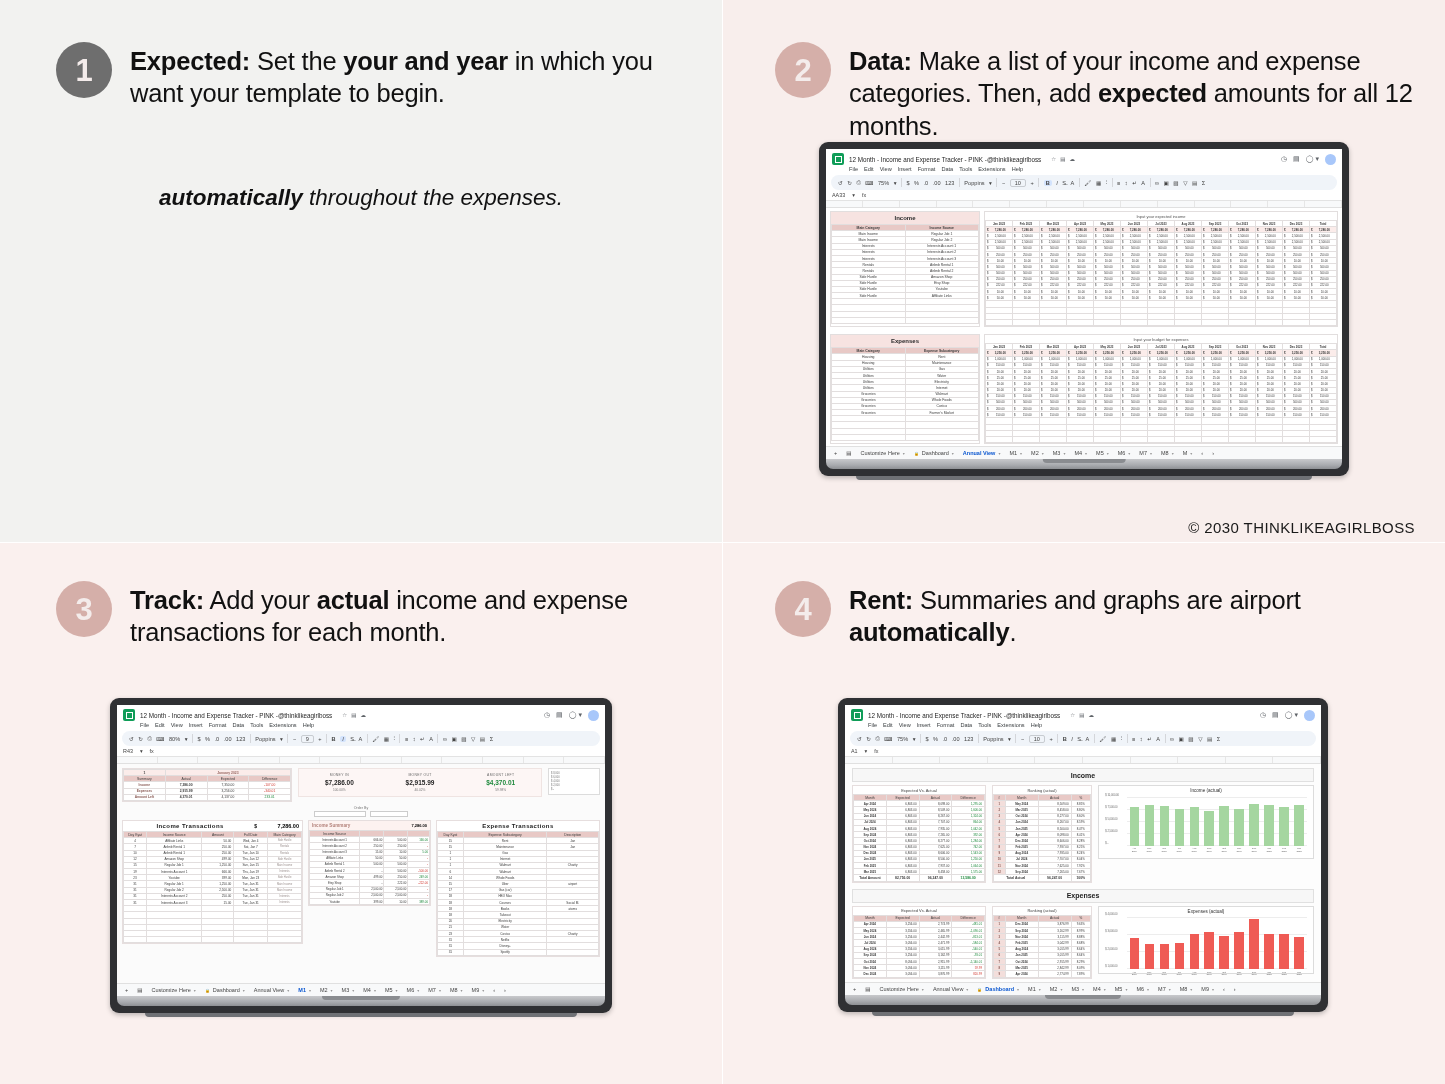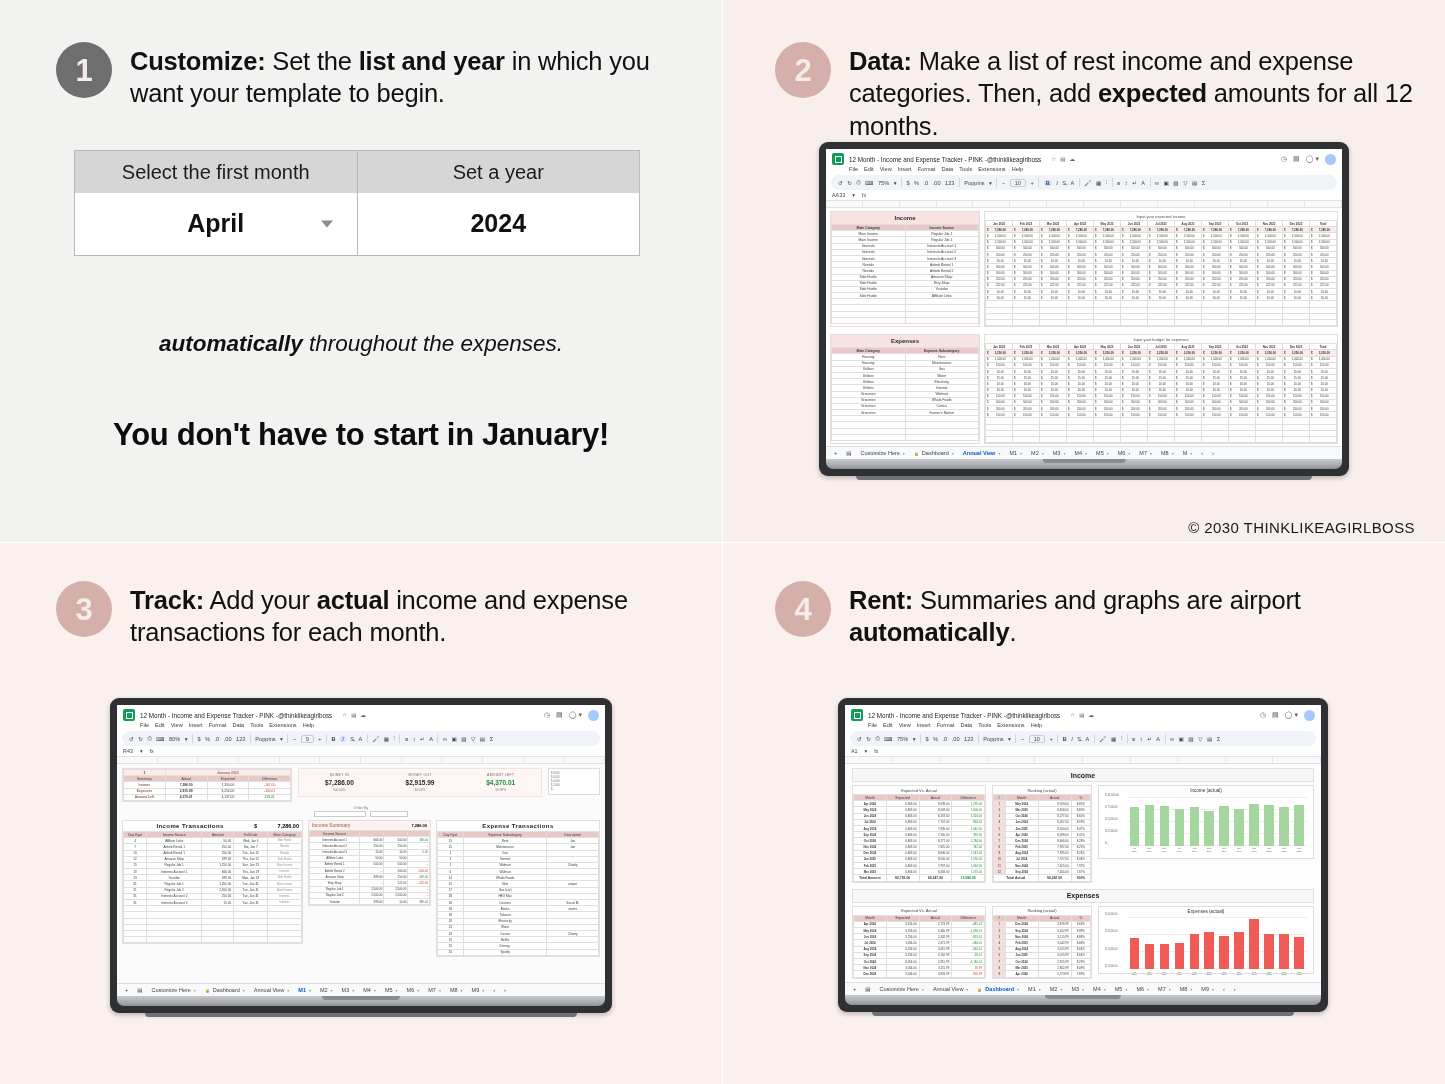--- a/index.html
+++ b/index.html
@@ -134,53 +134,39 @@
 </style>
 </head>
 <body>
 
 <div class="sheet">
 
   <div class="panel p1">
     <div class="step">
       <div class="badge grey">1</div>
       <div class="step-text">
-        <b>Customize:</b><span> Set the </span><b>list and year</b><span> in which you want your template to begin.</span>
+        <b>Expected:</b><span> Set the </span><b>your and year</b><span> in which you want your template to begin.</span>
       </div>
     </div>
 
-    <div class="selector">
-      <div class="selector-head">
-        <div>Select the first month</div>
-        <div>Set a year</div>
-      </div>
-      <div class="selector-body">
-        <div>
-          <span>April</span>
-          <span class="caret"></span>
-        </div>
-        <div>2024</div>
-      </div>
-    </div>
 
     <div class="note">
       <br>
       <b>automatically</b><span> throughout the expenses.</span>
     </div>
 
-    <div class="punch">You don't have to start in January!</div>
   </div>
 
   <div class="vgap"></div>
 
   <div class="panel p2">
     <div class="step">
       <div class="badge rose">2</div>
       <div class="step-text">
-        <b>Data:</b><span> Make a list of rest income and expense categories. Then, add </span><b>expected</b><span> amounts for all 12 months.</span>
+        <b>Data:</b><span> Make a list of your income and expense categories. Then, add </span><b>expected</b><span> amounts for all 12 months.</span>
       </div>
     </div>
 
     <div class="laptop" style="left:96px; top:142px; width:530px;">
       <div class="lid">
         <div class="screen" style="height:310px;">
           <div class="gs">
 
             <div class="gs-title">
               <span class="gs-logo"></span>

